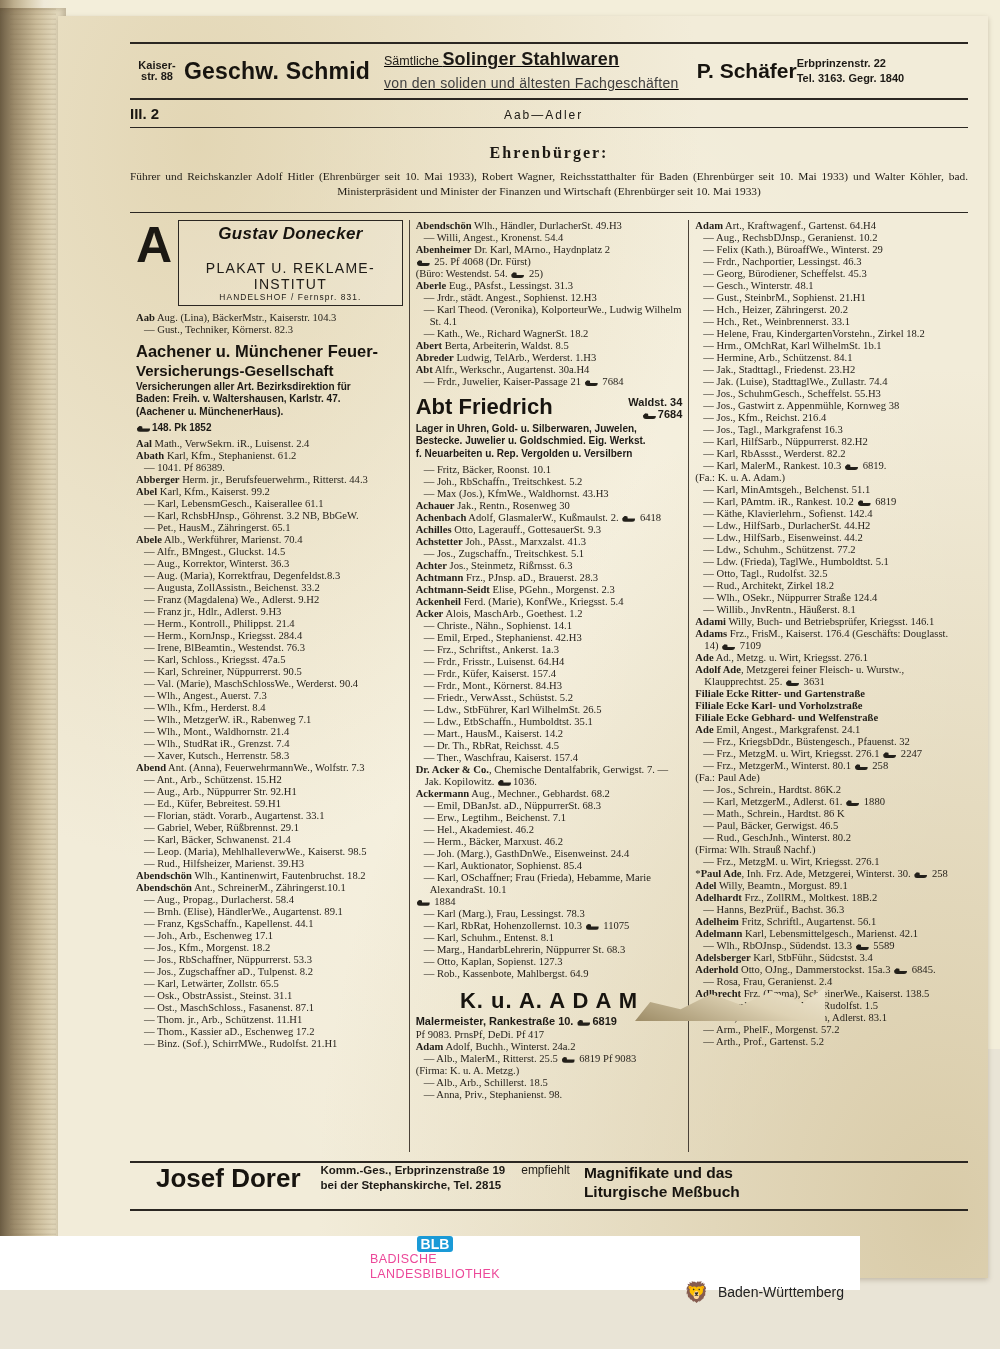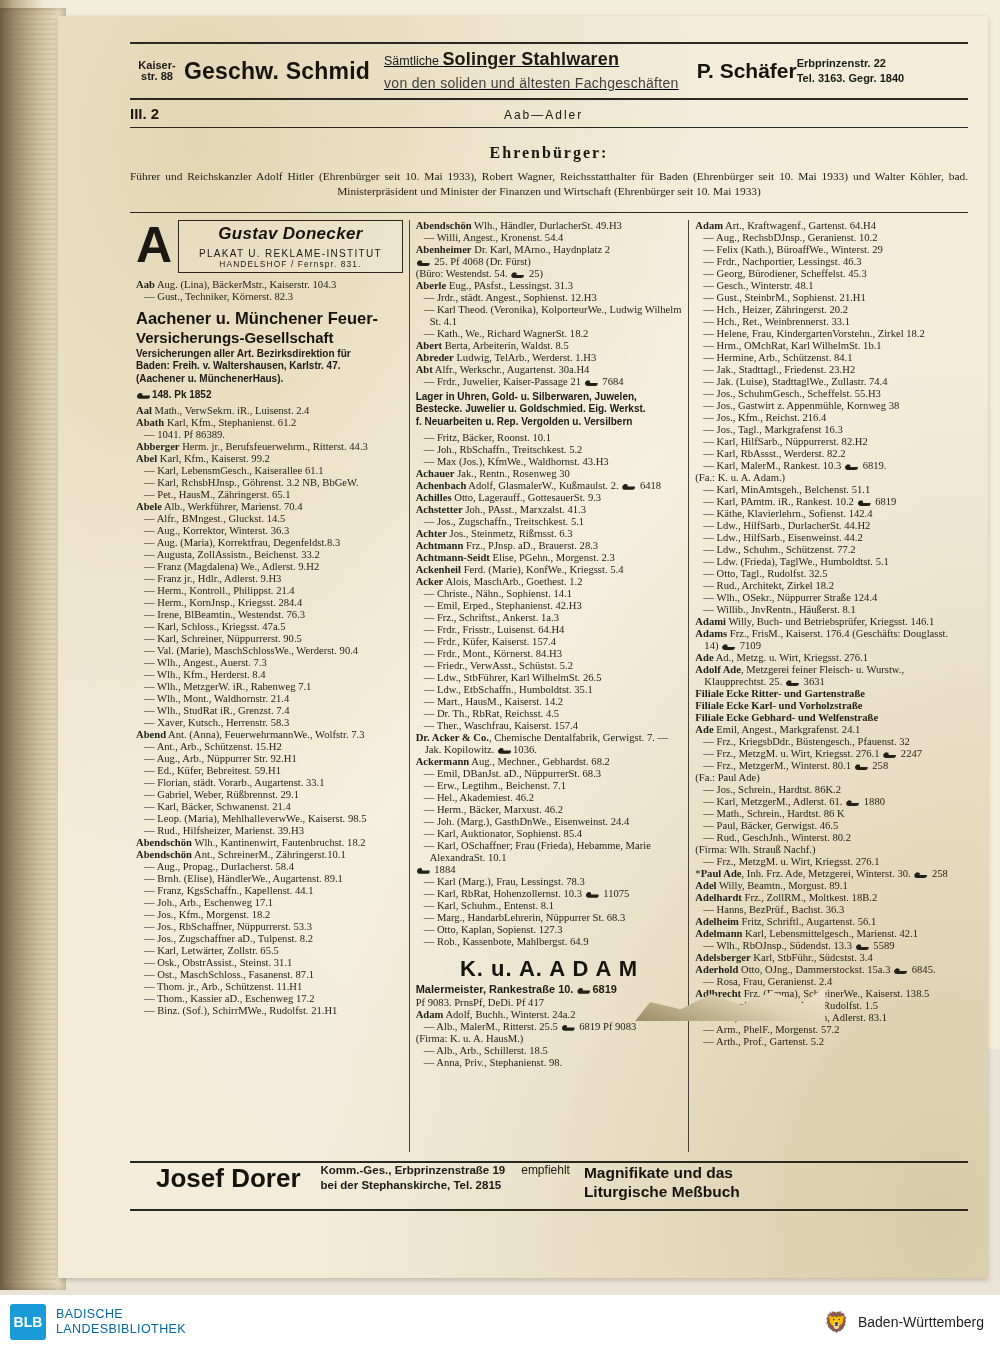--- a/index.html
+++ b/index.html
@@ -104,21 +104,21 @@
   .dropA{
     font-family:"Liberation Sans",sans-serif;font-weight:bold;font-size:50px;
     line-height:46px;color:#1b1813;margin:2px 0 2px 0;
   }
   
   .adbox{
     border:1.6px solid #2b2722;margin:0 0 6px 0;padding:3px 4px;
     background:rgba(255,255,255,.12);
   }
   .adbox .t1{font-family:"Liberation Sans",sans-serif;font-weight:bold;font-style:italic;font-size:17px;color:#17140f;text-align:center;letter-spacing:.3px;}
-  .adbox .t2{font-family:"Liberation Sans",sans-serif;font-size:10px;letter-spacing:1.3px;text-align:center;color:#1d1a16;margin-top:4px;}
+  .adbox .t2{font-family:"Liberation Sans",sans-serif;font-size:14px;letter-spacing:1.3px;text-align:center;color:#1d1a16;margin-top:16px;}
   .adbox .t3{font-family:"Liberation Sans",sans-serif;font-size:8.4px;letter-spacing:1.1px;text-align:center;color:#1d1a16;}
   .adrow{display:flex;align-items:flex-start;gap:6px;}
 
   .bighead{
     font-family:"Liberation Sans",sans-serif;font-weight:bold;font-size:16.5px;
     line-height:19px;color:#17140f;margin:6px 0 1px 0;
   }
   .bighead2{
     font-family:"Liberation Sans",sans-serif;font-weight:bold;font-size:15px;
     line-height:17px;color:#17140f;margin:0 0 2px 0;
@@ -145,29 +145,29 @@
   .botad .mid{margin-left:20px;font-family:"Liberation Sans",sans-serif;font-weight:bold;font-size:11.5px;line-height:15px;color:#1d1a16;}
   .botad .emp{margin-left:16px;font-family:"Liberation Sans",sans-serif;font-size:12px;color:#1d1a16;}
   .botad .rt{margin-left:14px;font-family:"Liberation Sans",sans-serif;font-weight:bold;font-size:15.5px;line-height:19px;color:#17140f;}
   #torn2{
     position:absolute;right:175px;bottom:28px;width:190px;height:42px;
     background:linear-gradient(200deg,#f0e9d5 0%,#ded2b4 45%,#9d8c66 100%);
     clip-path:polygon(0% 100%,8% 55%,24% 72%,40% 36%,56% 62%,72% 30%,88% 58%,100% 20%,100% 100%);
   }
   
   #footer{
-    position:absolute;left:0;top:1295px;width:1000px;height:54px;background:#ffffff;
-    display:flex;align-items:center;
+    position:absolute;left:0;top:1236px;width:860px;height:54px;background:#ffffff;
+    display:flex;align-items:center;flex-direction:column;
   }
   .blb{
     width:36px;height:36px;background:#1a9ad7;color:#fff;border-radius:3px;
     font-family:"Liberation Sans",sans-serif;font-weight:bold;font-size:14px;
     display:flex;align-items:center;justify-content:center;margin-left:10px;
   }
-  .blbtxt{margin-left:10px;font-family:"Liberation Sans",sans-serif;font-size:12.5px;line-height:15px;color:#0369a1;letter-spacing:.4px;}
+  .blbtxt{margin-left:10px;font-family:"Liberation Sans",sans-serif;font-size:12.5px;line-height:15px;color:#ec4899;letter-spacing:.4px;}
   .bwrap{margin-left:auto;display:flex;align-items:center;margin-right:16px;}
   .bwtxt{font-family:"Liberation Sans",sans-serif;font-size:14px;color:#222;margin-left:9px;}
   .lions{font-size:20px;line-height:20px;color:#111;}
 </style>
 </head>
 <body>
 
 <div id="scan">
   <div id="bookedge"></div>
   <div id="page">
@@ -288,20 +288,24 @@
               <p class="entry">(Büro: Westendst. 54.  <span class="phone"></span> 25)</p>
               <p class="entry"><b>Aberle</b> Eug., PAsfst., Lessingst. 31.3</p>
               <p class="entry sub">— Jrdr., städt. Angest., Sophienst. 12.H3</p>
               <p class="entry sub">— Karl Theod. (Veronika), KolporteurWe., Ludwig Wilhelm St. 4.1</p>
               <p class="entry sub">— Kath., We., Richard WagnerSt. 18.2</p>
               <p class="entry"><b>Abert</b> Berta, Arbeiterin, Waldst. 8.5</p>
               <p class="entry"><b>Abreder</b> Ludwig, TelArb., Werderst. 1.H3</p>
               <p class="entry"><b>Abt</b> Alfr., Werkschr., Augartenst. 30a.H4</p>
               <p class="entry sub">— Frdr., Juwelier, Kaiser-Passage 21 <span class="phone"></span> 7684</p>
               <div>
+                <div class="abtline">
+                  <span class="abtfried">Abt Friedrich</span>
+                  <span class="abtright">Waldst. 34<br><span class="phone"></span>7684</span>
+                </div>
                 <div class="adbody" style="white-space:pre-line;margin-top:3px">Lager in Uhren, Gold- u. Silberwaren, Juwelen,
 Bestecke. Juwelier u. Goldschmied. Eig. Werkst.
 f. Neuarbeiten u. Rep.  Vergolden u. Versilbern</div>
               </div>
               <p class="entry sub">— Fritz, Bäcker, Roonst. 10.1</p>
               <p class="entry sub">— Joh., RbSchaffn., Treitschkest. 5.2</p>
               <p class="entry sub">— Max (Jos.), KfmWe., Waldhornst. 43.H3</p>
               <p class="entry"><b>Achauer</b> Jak., Rentn., Rosenweg 30</p>
               <p class="entry"><b>Achenbach</b> Adolf, GlasmalerW., Kußmaulst. 2. <span class="phone"></span> 6418</p>
               <p class="entry"><b>Achilles</b> Otto, Lagerauff., GottesauerSt. 9.3</p>
@@ -340,21 +344,21 @@
               <p class="entry sub">— Marg., HandarbLehrerin, Nüppurrer St. 68.3</p>
               <p class="entry sub">— Otto, Kaplan, Sopienst. 127.3</p>
               <p class="entry sub">— Rob., Kassenbote, Mahlbergst. 64.9</p>
               <div>
                 <div class="adamhead">K. u. A.  A D A M</div>
                 <div class="adamsub">Malermeister, Rankestraße 10. <span class="phone"></span>6819</div>
               </div>
               <p class="entry">Pf 9083.  PrnsPf, DeDi.  Pf 417</p>
               <p class="entry"><b>Adam</b> Adolf, Buchh., Winterst. 24a.2</p>
               <p class="entry sub">— Alb., MalerM., Ritterst. 25.5 <span class="phone"></span> 6819  Pf 9083</p>
-              <p class="entry">(Firma: K. u. A. HausM.)</p>
+              <p class="entry">(Firma: K. u. A. Metzg.)</p>
               <p class="entry sub">— Alb., Arb., Schillerst. 18.5</p>
               <p class="entry sub">— Anna, Priv., Stephanienst. 98.</p>
             </div>
         </div>
 
         <div class="col c3">
           <div id="c3e">
               <p class="entry"><b>Adam</b> Art., Kraftwagenf., Gartenst. 64.H4</p>
               <p class="entry sub">— Aug., RechsbDJnsp., Geranienst. 10.2</p>
               <p class="entry sub">— Felix (Kath.), BüroaffWe., Winterst. 29</p>

